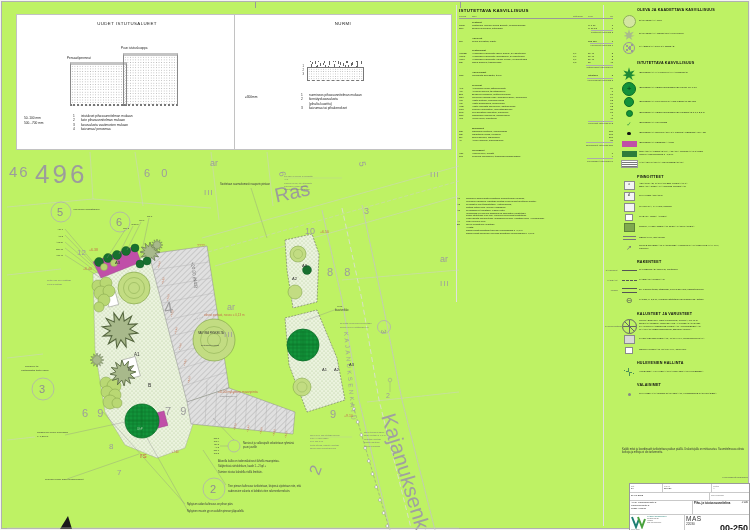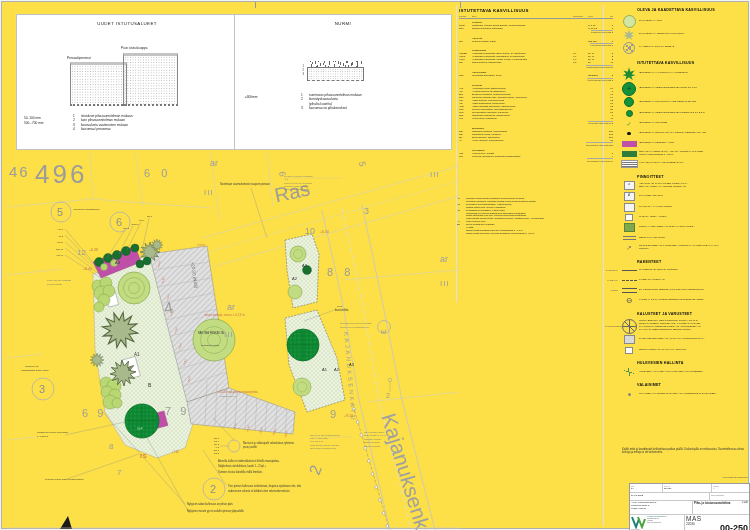--- a/index.html
+++ b/index.html
@@ -1,17 +1,17 @@
 <!DOCTYPE html>
 <html><head>
 <meta charset="utf-8">
 <style>
   html,body{margin:0;padding:0;width:750px;height:530px;background:#f4f4f2;overflow:hidden;
     font-family:"Liberation Sans","DejaVu Sans",sans-serif;}
-  .sheet{position:absolute;left:1px;top:1px;width:746px;height:526px;background:#fde047;border:1px solid #b0b0b0;text-decoration:underline;}
+  .sheet{position:absolute;left:1px;top:1px;width:746px;height:526px;background:#bef264;border:1px solid #b0b0b0;text-decoration:underline;}
   .tick{position:absolute;width:1px;height:6px;background:#999;top:0;}
   .vfold{position:absolute;width:1px;background:#e0e0e0;}
   
   .lgbox{position:absolute;border:1px solid #c2c2c2;background:#fff;}
   .lg-title{position:absolute;width:100%;text-align:center;top:6px;font-size:4.4px;color:#222;letter-spacing:.4px;}
   .xsect{position:absolute;border:0.5px solid #888;
      background-image:radial-gradient(#b5b5b5 .45px,transparent .55px);background-size:2.6px 2.6px;
      border-top:3px solid #c4c4c4;border-bottom:2px dotted #777;}
   .xlabel{position:absolute;font-size:3px;color:#222;white-space:nowrap;}
   .measure{position:absolute;font-size:3.2px;color:#222;white-space:nowrap;}

